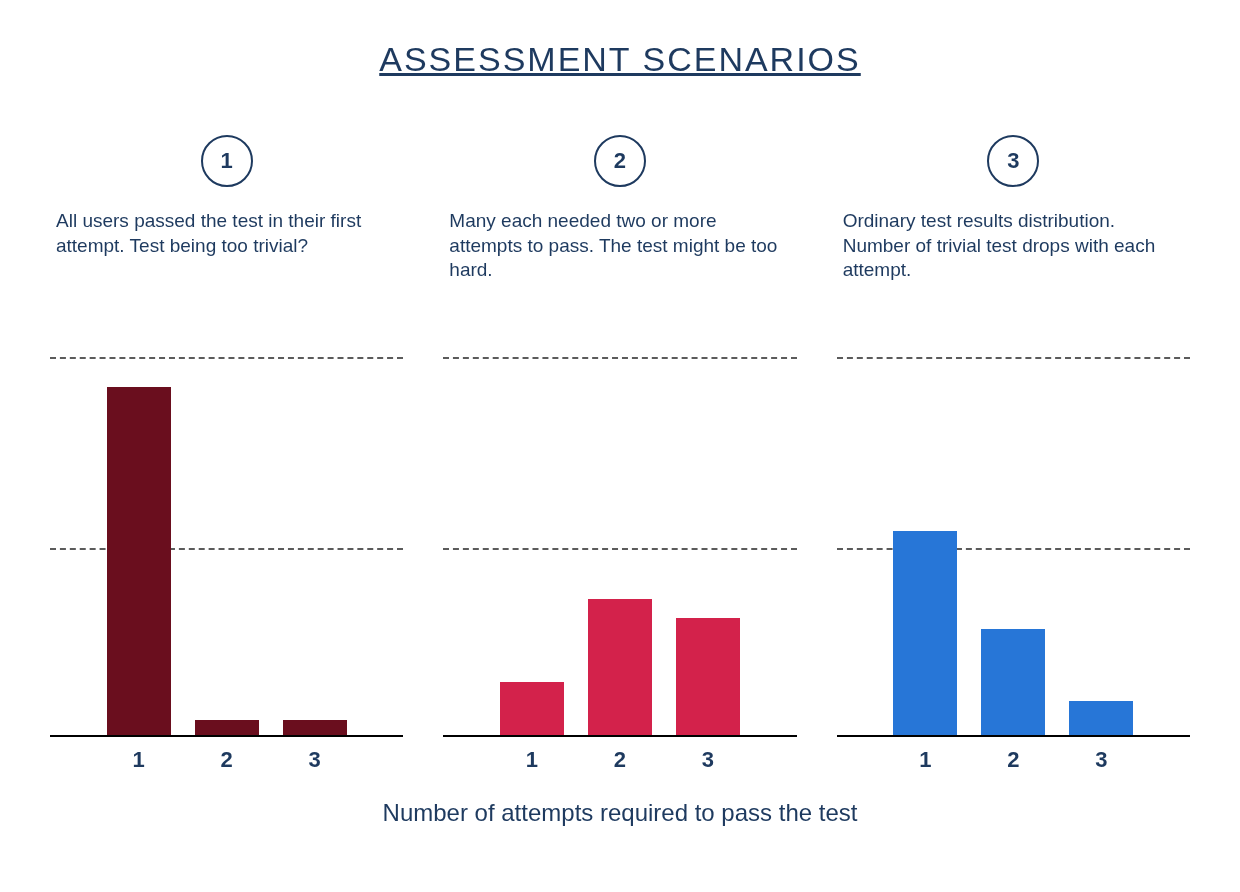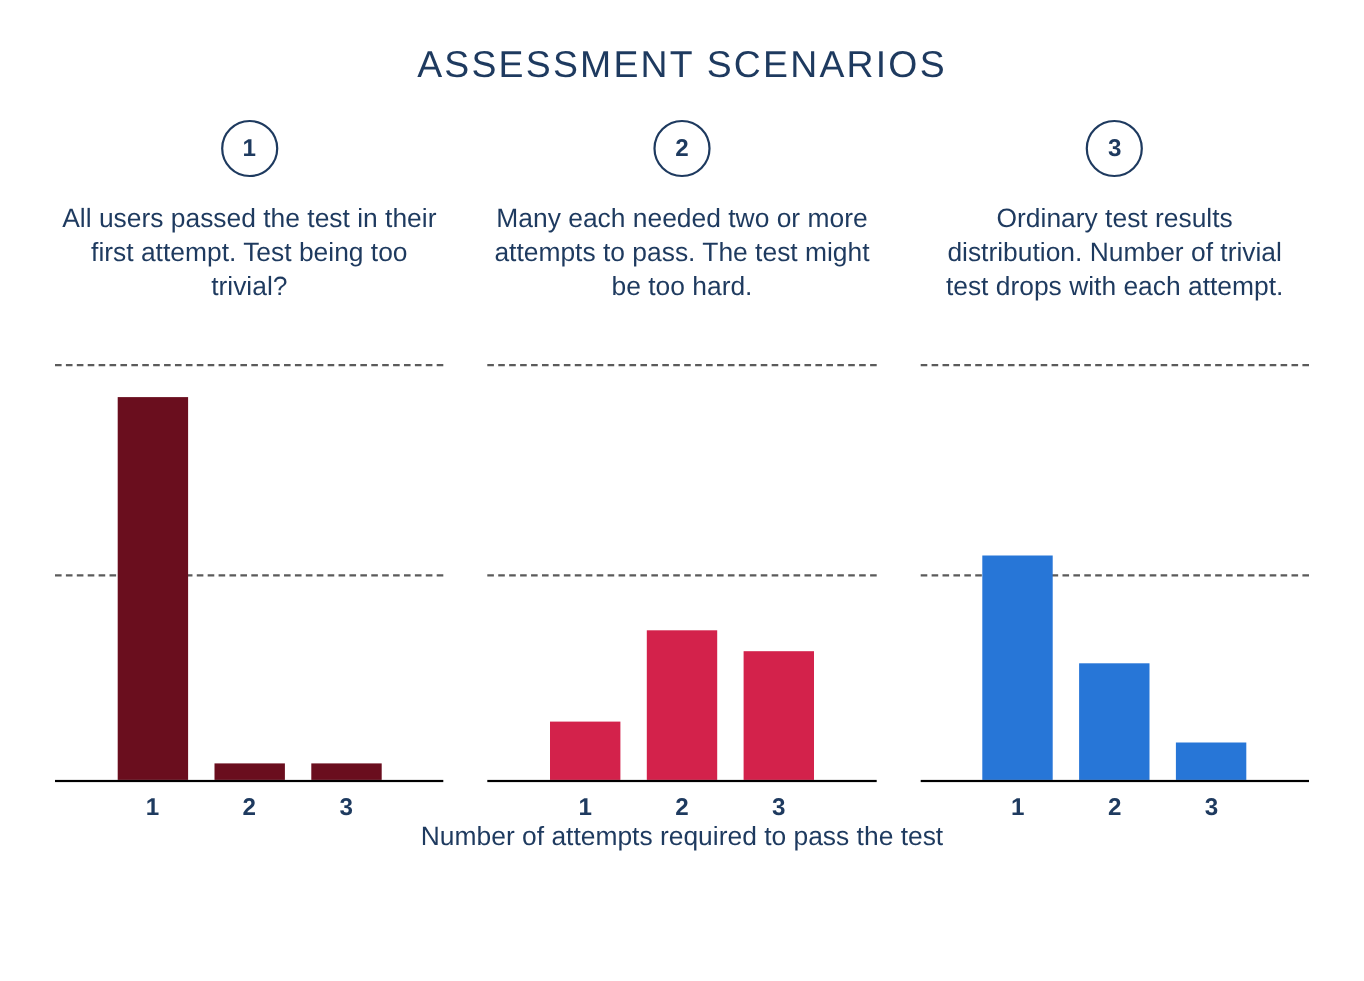--- a/index.html
+++ b/index.html
@@ -8,21 +8,22 @@
     font-family: "Segoe UI", "Helvetica Neue", Arial, sans-serif;
     color: #1e3a5f;
     background: #ffffff;
     padding: 40px 30px 30px;
   }
   .title {
     text-align: center;
     font-size: 34px;
     letter-spacing: 2px;
     font-weight: 400;
-    margin-bottom: 30px;
+    margin-bottom: 56px;
+    text-decoration: underline;
   }
   .panels {
     display: flex;
     justify-content: space-between;
     gap: 40px;
     padding: 0 20px;
   }
   .panel {
     flex: 1 1 0;
     display: flex;
@@ -35,22 +36,21 @@
     border: 2px solid #1e3a5f;
     border-radius: 50%;
     display: flex;
     align-items: center;
     justify-content: center;
     font-size: 22px;
     font-weight: 700;
     margin-bottom: 22px;
   }
   .desc {
-    text-align: center;
-    font-size: 24px;
+    font-size: 19px;
     line-height: 1.3;
     font-weight: 400;
     margin-bottom: 28px;
     min-height: 120px;
     padding: 0 6px;
   }
   .chart {
     width: 100%;
     position: relative;
   }
@@ -94,20 +94,21 @@
   }
   .xlabel {
     width: 64px;
     text-align: center;
     font-size: 22px;
     font-weight: 700;
   }
   .axis-label {
     text-align: center;
     font-size: 24px;
+    margin-top: 26px;
     font-weight: 400;
   }
 </style>
 </head>
 <body>
 
 <h1 class="title">ASSESSMENT SCENARIOS</h1>
 
 <div class="panels">
 

